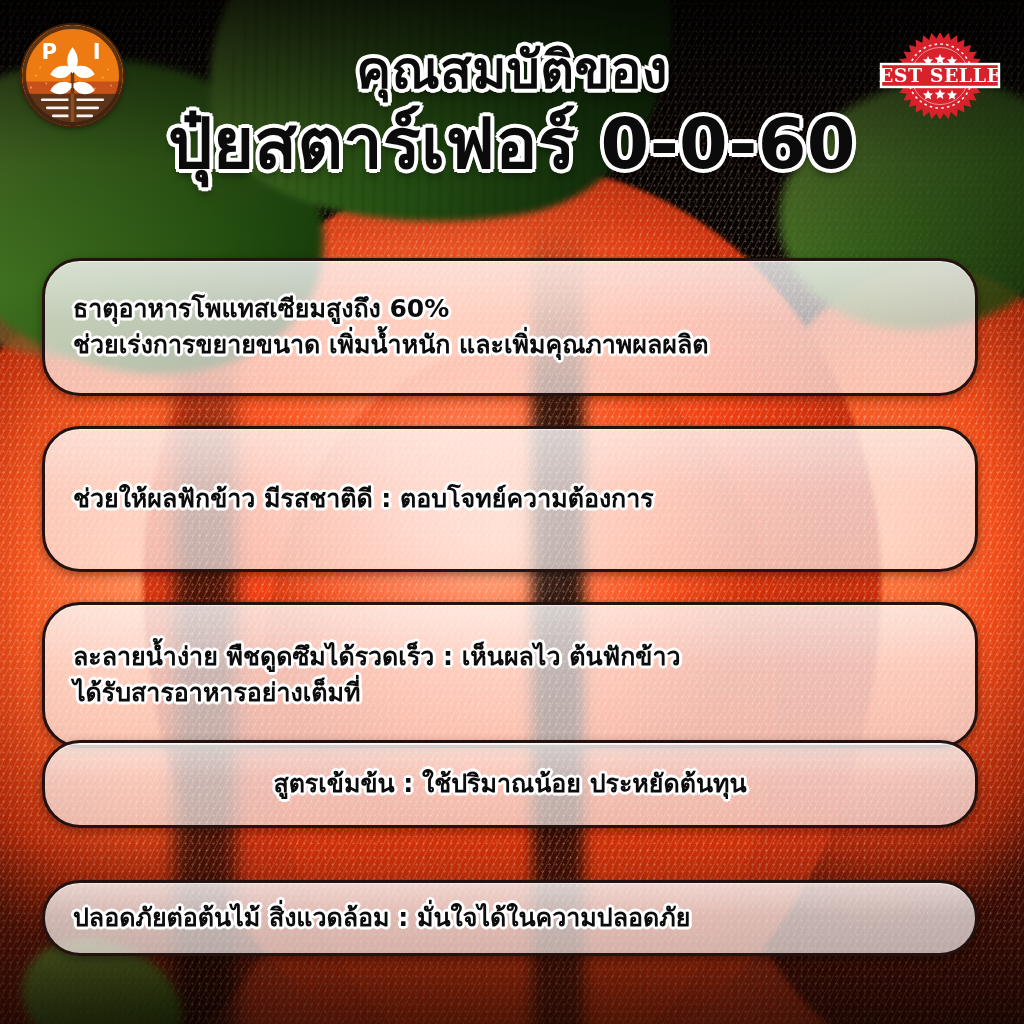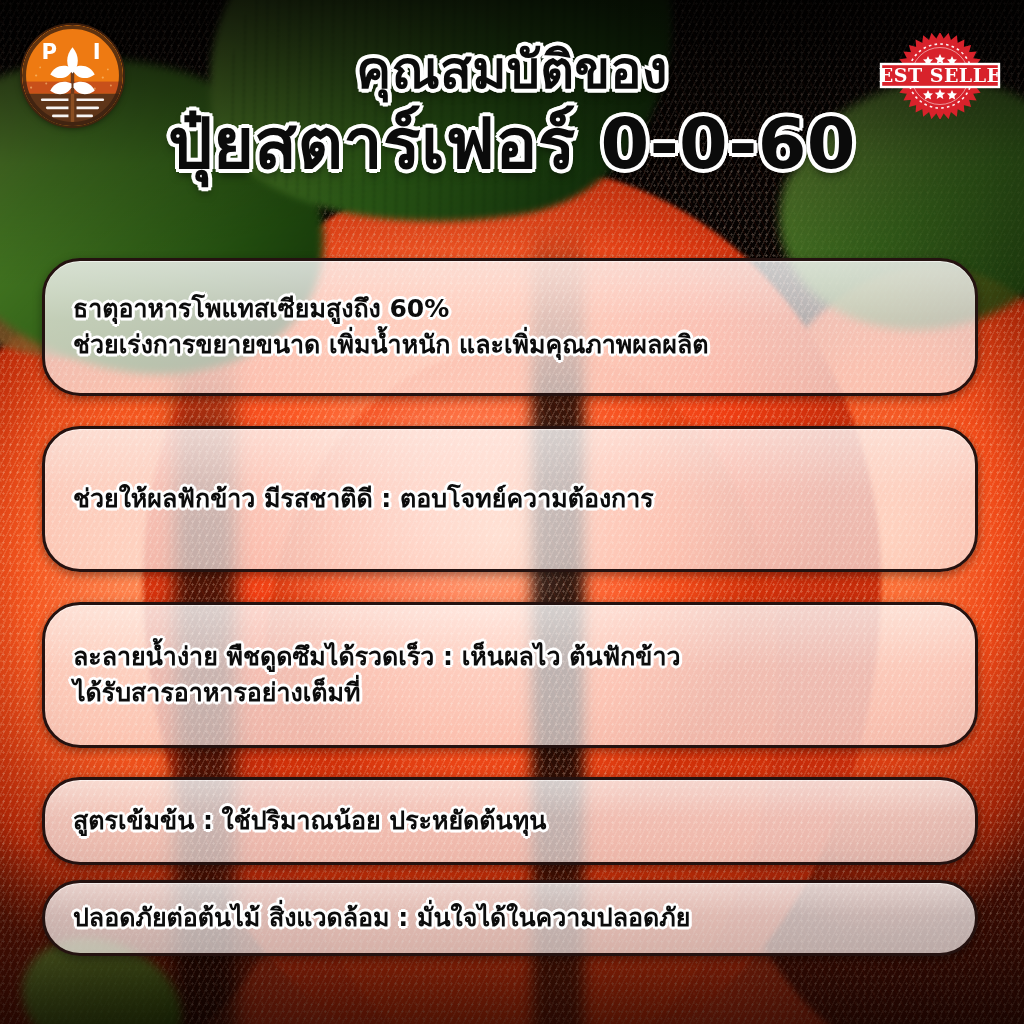--- a/index.html
+++ b/index.html
@@ -199,21 +199,21 @@
     line-height:1.46;
     white-space:nowrap;
     text-shadow:
       -2px -2px 0 #fff, 2px -2px 0 #fff, -2px 2px 0 #fff, 2px 2px 0 #fff,
       -2px 0 0 #fff, 2px 0 0 #fff, 0 -2px 0 #fff, 0 2px 0 #fff,
       -3px 0 0 #fff, 3px 0 0 #fff, 0 3px 0 #fff, 0 -3px 0 #fff;
   }
   .c1{top:258px;height:138px;}
   .c2{top:426px;height:146px;}
   .c3{top:602px;height:146px;}
-  .c4{top:777px;height:88px;}
+  .c4{top:740px;height:88px;align-items:center;}
   .c5{top:880px;height:76px;}
 </style>
 </head>
 <body>
 
 <div class="poster">
 
   <div class="bg">
     <div class="bg-layer bg-base"></div>
     <div class="fruit-left"></div>

